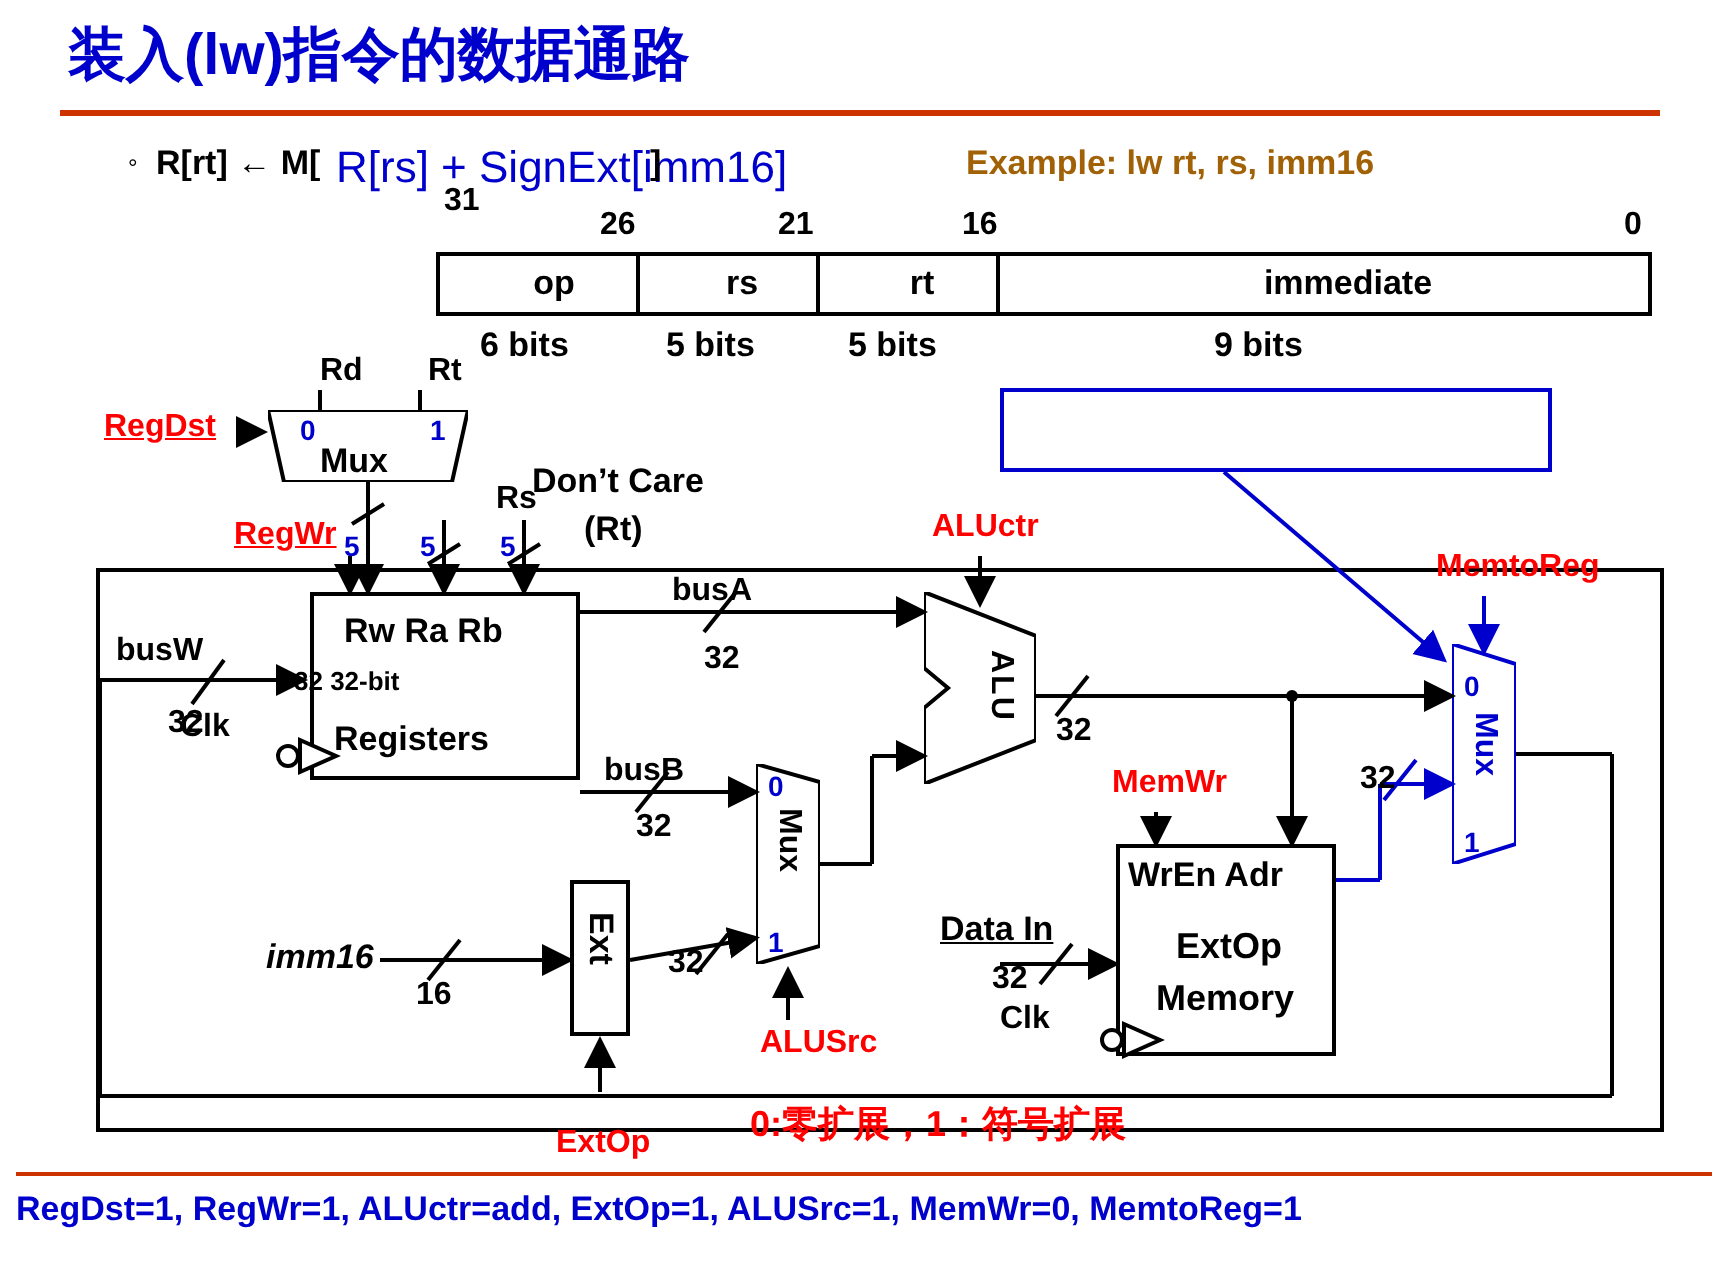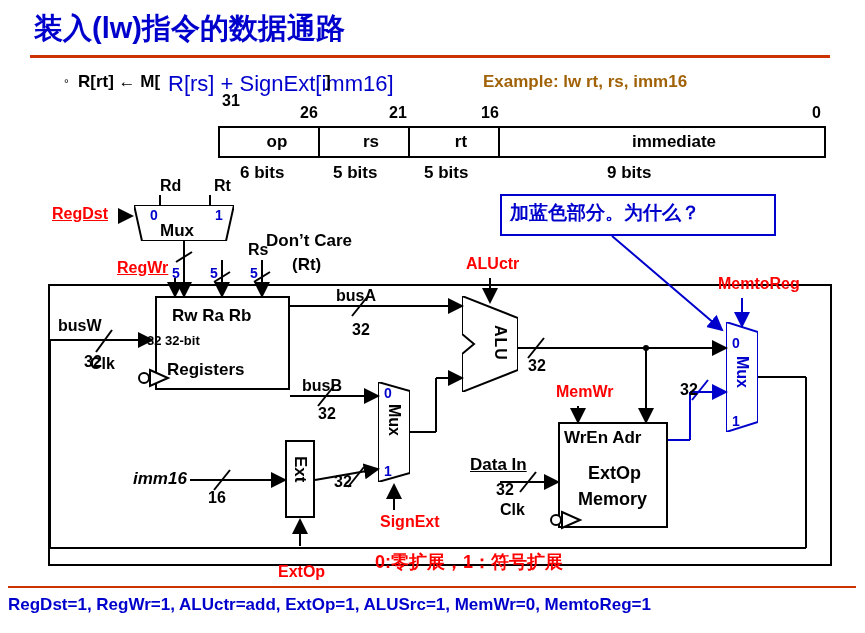--- a/index.html
+++ b/index.html
@@ -97,21 +97,20 @@
   <div class="ifield" style="left:318px;width:90px;">rs</div>
   <div class="ifield" style="left:408px;width:90px;">rt</div>
   <div class="ifield" style="left:474px;width:384px;">immediate</div>
 
   <div class="t bitlbl" style="left:240px;top:164px;">6 bits</div>
   <div class="t bitlbl" style="left:333px;top:164px;">5 bits</div>
   <div class="t bitlbl" style="left:424px;top:164px;">5 bits</div>
   <div class="t bitlbl" style="left:607px;top:164px;">9 bits</div>
 
   <div class="abs" id="callout"></div>
-  <div class="t" id="calloutTxt">加蓝色部分。为什么？</div>
 
   <div class="box" style="left:48px;top:284px;width:784px;height:282px;border-width:2px;background:transparent;"></div>
 
   <div class="box" id="regfile"></div>
   <div class="t lbl" style="left:172px;top:307px;font-size:17px;">Rw  Ra  Rb</div>
   <div class="t lbl" style="left:147px;top:334px;font-size:13px;">32 32-bit</div>
   <div class="t lbl" style="left:167px;top:361px;font-size:17px;">Registers</div>
 
   <div class="box" id="dmem"></div>
   <div class="t lbl" style="left:564px;top:429px;font-size:17px;">WrEn Adr</div>
@@ -242,21 +241,21 @@
   <div class="t lbl" style="left:214px;top:178px;">Rt</div>
   <div class="t redlbl" style="left:52px;top:206px;text-decoration:underline;">RegDst</div>
 
   <div class="t lbl" style="left:248px;top:242px;">Rs</div>
   <div class="t lbl" style="left:266px;top:232px;font-size:17px;">Don’t Care</div>
   <div class="t lbl" style="left:292px;top:256px;font-size:17px;">(Rt)</div>
 
   <div class="t redlbl" style="left:117px;top:260px;text-decoration:underline;">RegWr</div>
   <div class="t redlbl" style="left:466px;top:256px;">ALUctr</div>
   <div class="t redlbl" style="left:718px;top:276px;">MemtoReg</div>
-  <div class="t redlbl" style="left:380px;top:514px;">SignExt</div>
+  <div class="t redlbl" style="left:380px;top:514px;">ALUSrc</div>
   <div class="t redlbl" style="left:556px;top:384px;">MemWr</div>
   <div class="t redlbl" style="left:278px;top:564px;">ExtOp</div>
 
   <div class="t lbl" style="left:58px;top:318px;">busW</div>
   <div class="t lbl" style="left:336px;top:288px;">busA</div>
   <div class="t lbl" style="left:302px;top:378px;">busB</div>
   <div class="t lbl" style="left:90px;top:356px;">Clk</div>
   <div class="t lbl" style="left:500px;top:502px;">Clk</div>
   <div class="t lbl" style="left:133px;top:470px;font-size:17px;font-style:italic;">imm16</div>
   <div class="t lbl" style="left:470px;top:456px;font-size:17px;text-decoration:underline;">Data In</div>

